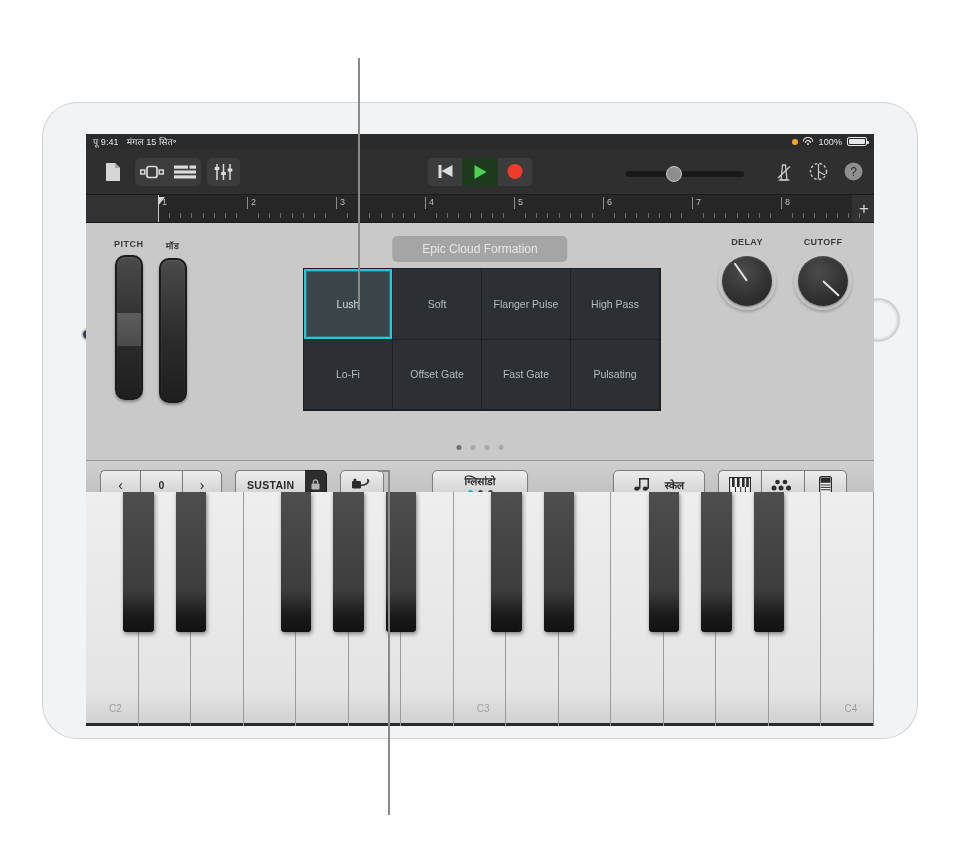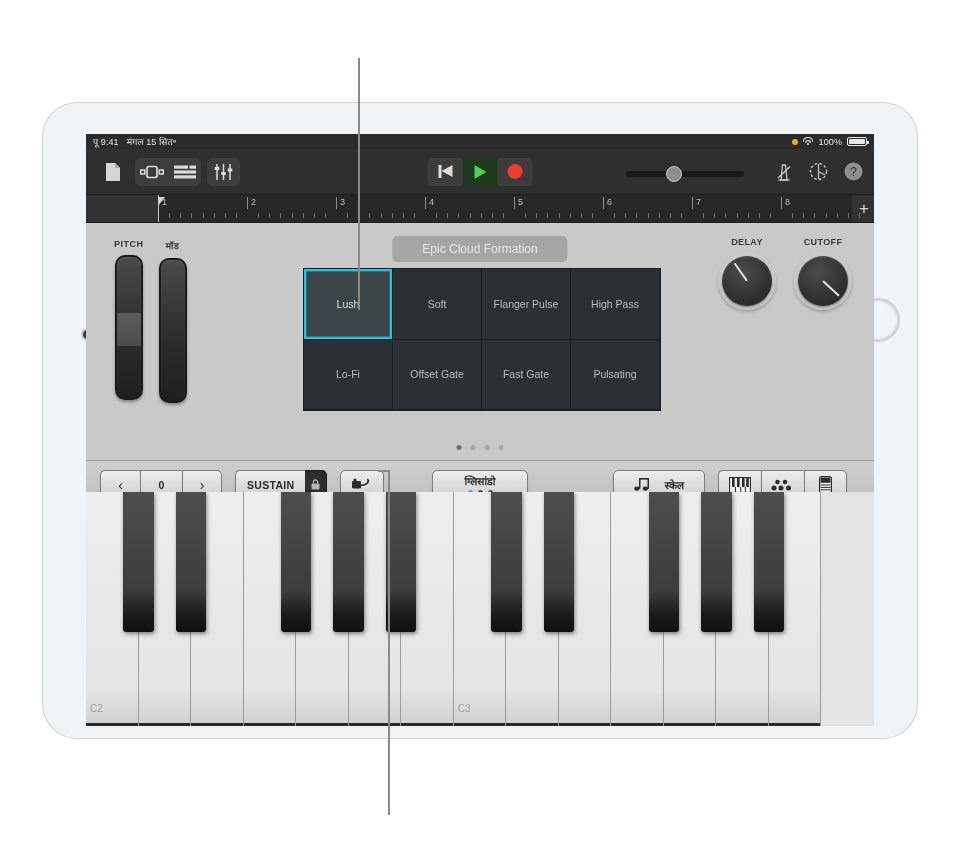--- a/index.html
+++ b/index.html
@@ -300,21 +300,21 @@
     background: linear-gradient(180deg, #eeeeee 0%, #e4e4e4 85%, #cfcfcf 100%);
     border-right: 1px solid #9b9b9b;
     box-sizing: border-box;
     cursor: pointer;
   }
   .wkey::after {
     content: ""; position: absolute; left: 0; right: 0; bottom: 0; height: 3px;
     background: #2a2a2a;
   }
   .wkey .oct-label {
-    position: absolute; left: 4px; bottom: 12px;
+    position: absolute; left: 23px; bottom: 12px;
     font-size: 10px; color: #9e9e9e;
   }
   .bkey {
     position: absolute; top: 0; height: 140px;
     background: linear-gradient(180deg, #4e4e4e 0%, #3d3d3d 70%, #1a1a1a 88%, #111 100%);
     border-radius: 0 0 3px 3px;
     box-shadow: 1px 2px 4px rgba(0,0,0,.45);
     z-index: 5; cursor: pointer;
   }
 
@@ -700,20 +700,23 @@
       <div class="wkey" style="left: 315.2px; width: 52.5333px;"></div>
       <div class="wkey" style="left: 367.733px; width: 52.5333px;">
         <span class="oct-label">C3</span>
       </div>
       <div class="wkey" style="left: 420.267px; width: 52.5333px;"></div>
       <div class="wkey" style="left: 472.8px; width: 52.5333px;"></div>
       <div class="wkey" style="left: 525.333px; width: 52.5333px;"></div>
       <div class="wkey" style="left: 577.867px; width: 52.5333px;"></div>
       <div class="wkey" style="left: 630.4px; width: 52.5333px;"></div>
       <div class="wkey" style="left: 682.933px; width: 52.5333px;"></div>
+      <div class="wkey" style="left: 735.467px; width: 52.5333px;">
+        <span class="oct-label">C4</span>
+      </div>
       <div class="bkey" style="width: 30.4693px; left: 37.2987px;"></div>
       <div class="bkey" style="width: 30.4693px; left: 89.832px;"></div>
       <div class="bkey" style="width: 30.4693px; left: 194.899px;"></div>
       <div class="bkey" style="width: 30.4693px; left: 247.432px;"></div>
       <div class="bkey" style="width: 30.4693px; left: 299.965px;"></div>
       <div class="bkey" style="width: 30.4693px; left: 405.032px;"></div>
       <div class="bkey" style="width: 30.4693px; left: 457.565px;"></div>
       <div class="bkey" style="width: 30.4693px; left: 562.632px;"></div>
       <div class="bkey" style="width: 30.4693px; left: 615.165px;"></div>
       <div class="bkey" style="width: 30.4693px; left: 667.699px;"></div>

